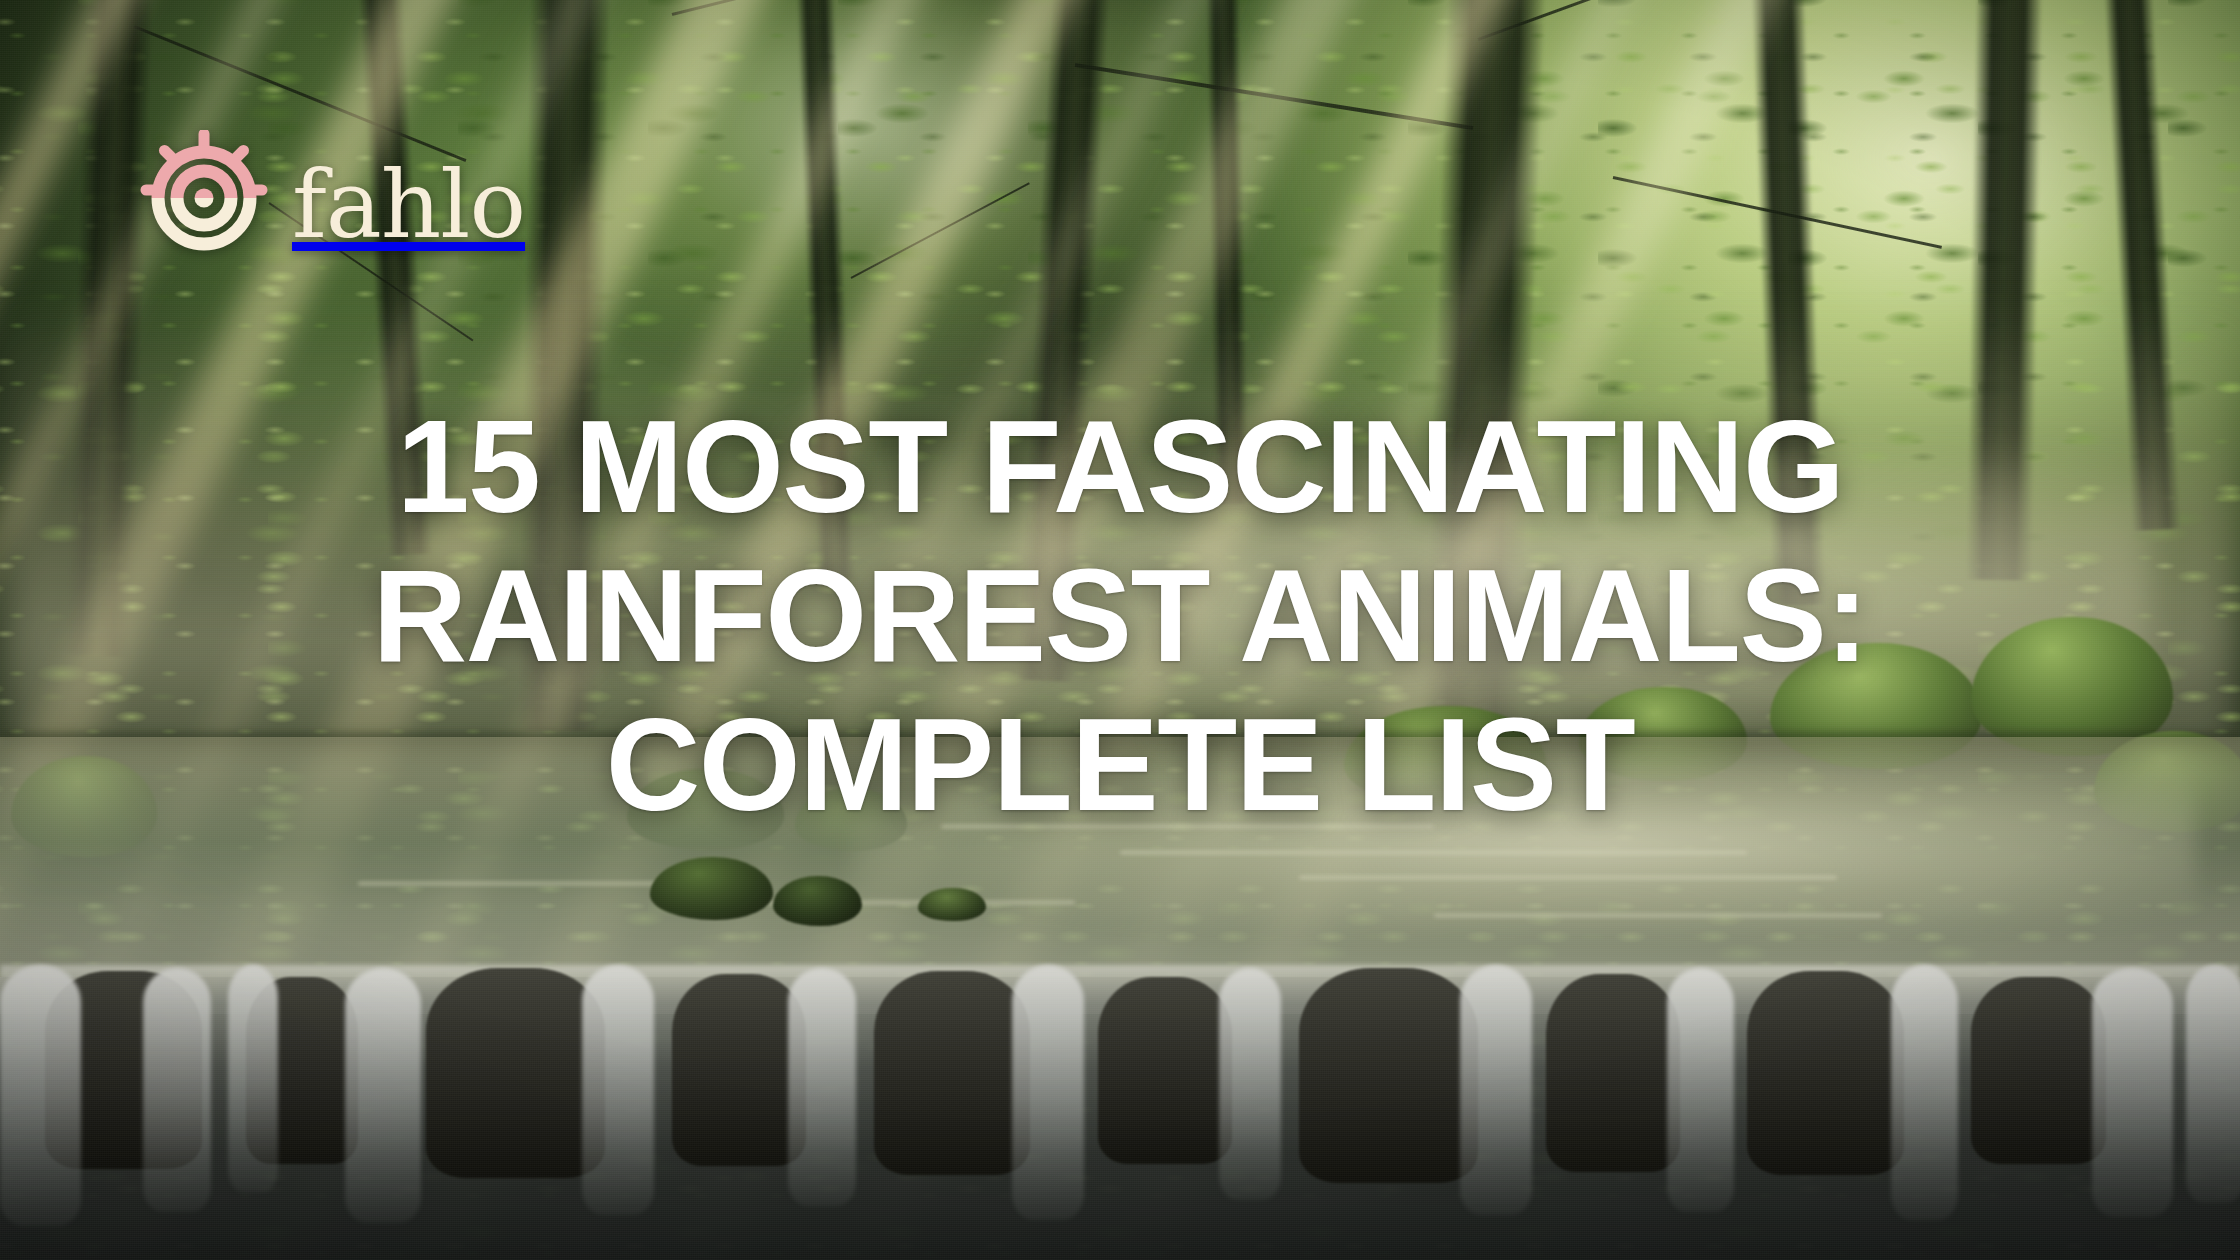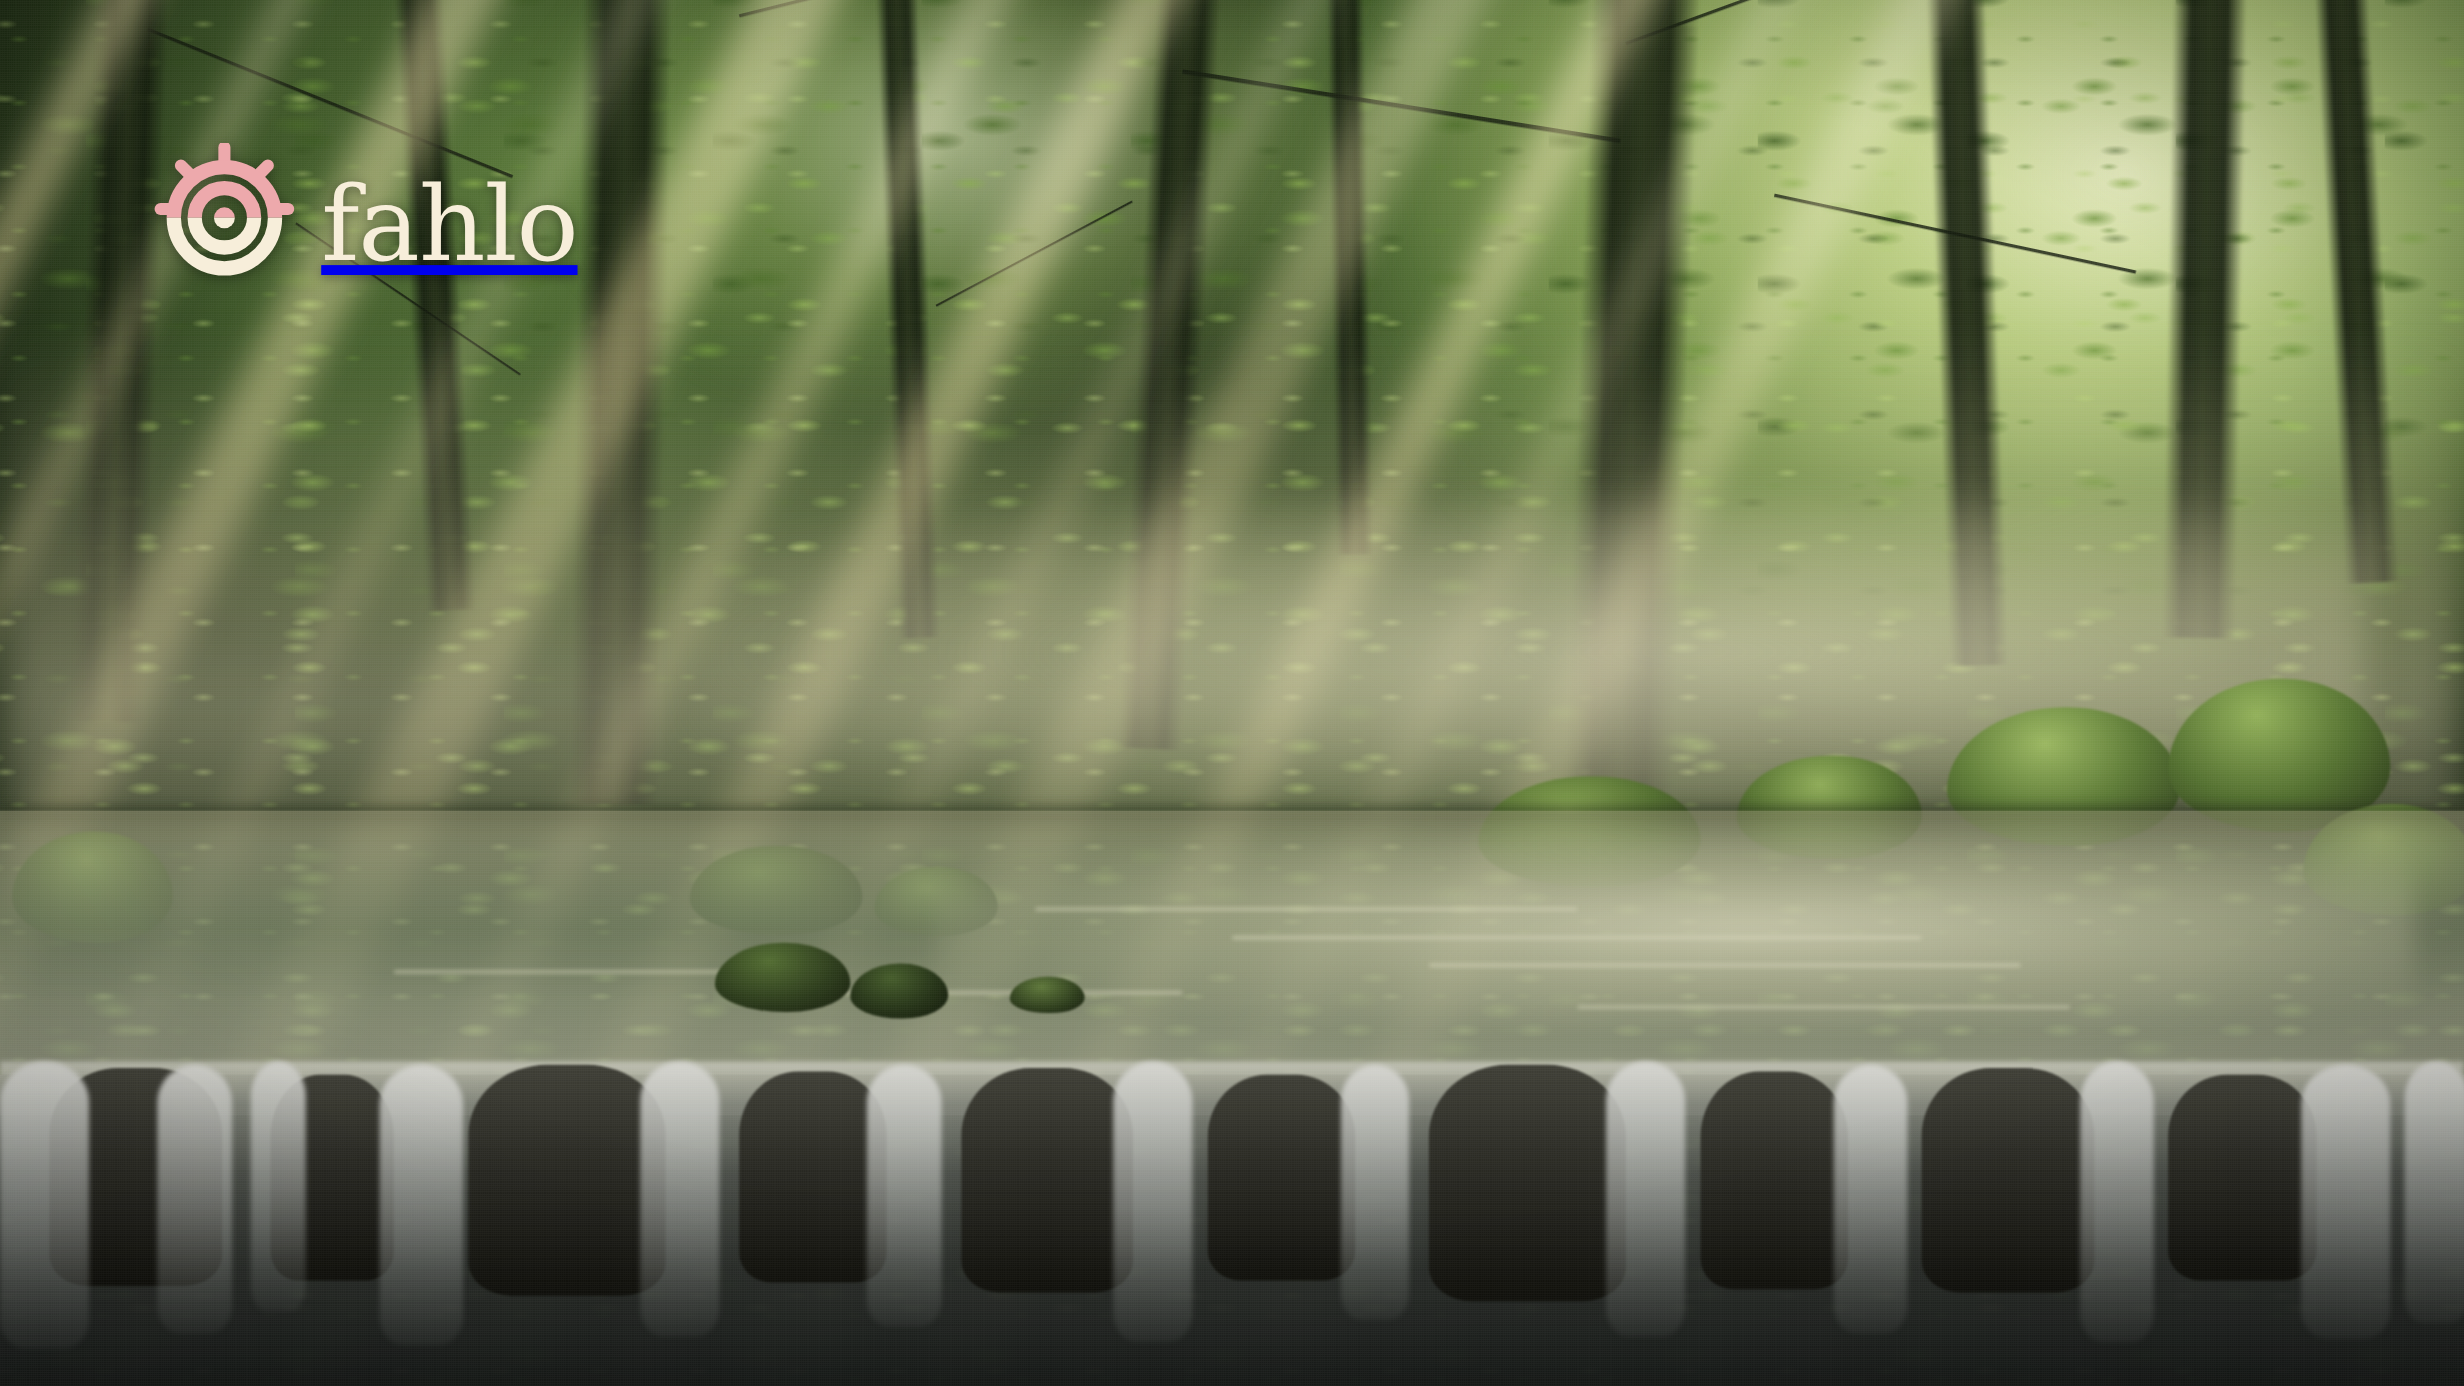--- a/index.html
+++ b/index.html
@@ -330,14 +330,19 @@
         <path d="M 37 68 A 27 27 0 0 1 91 68" fill="none" stroke="#EDA9AC" stroke-width="13" stroke-linecap="butt"></path>
         <path d="M 37 68 A 27 27 0 0 0 91 68" fill="none" stroke="#F7EEDA" stroke-width="13" stroke-linecap="butt"></path>
 
         <path d="M 54.5 68 A 9.5 9.5 0 0 1 73.5 68 Z" fill="#EDA9AC"></path>
         <path d="M 54.5 68 A 9.5 9.5 0 0 0 73.5 68 Z" fill="#F7EEDA"></path>
       </svg>
     </span>
     <span class="logo-word" style="color:#F7EEDA">fahlo</span>
   </a>
 
+  <h1 class="title">
+    <span class="title-line">15 MOST FASCINATING</span>
+    <span class="title-line">RAINFOREST ANIMALS:</span>
+    <span class="title-line">COMPLETE LIST</span>
+  </h1>
 
 </div>
 
 </body></html>

